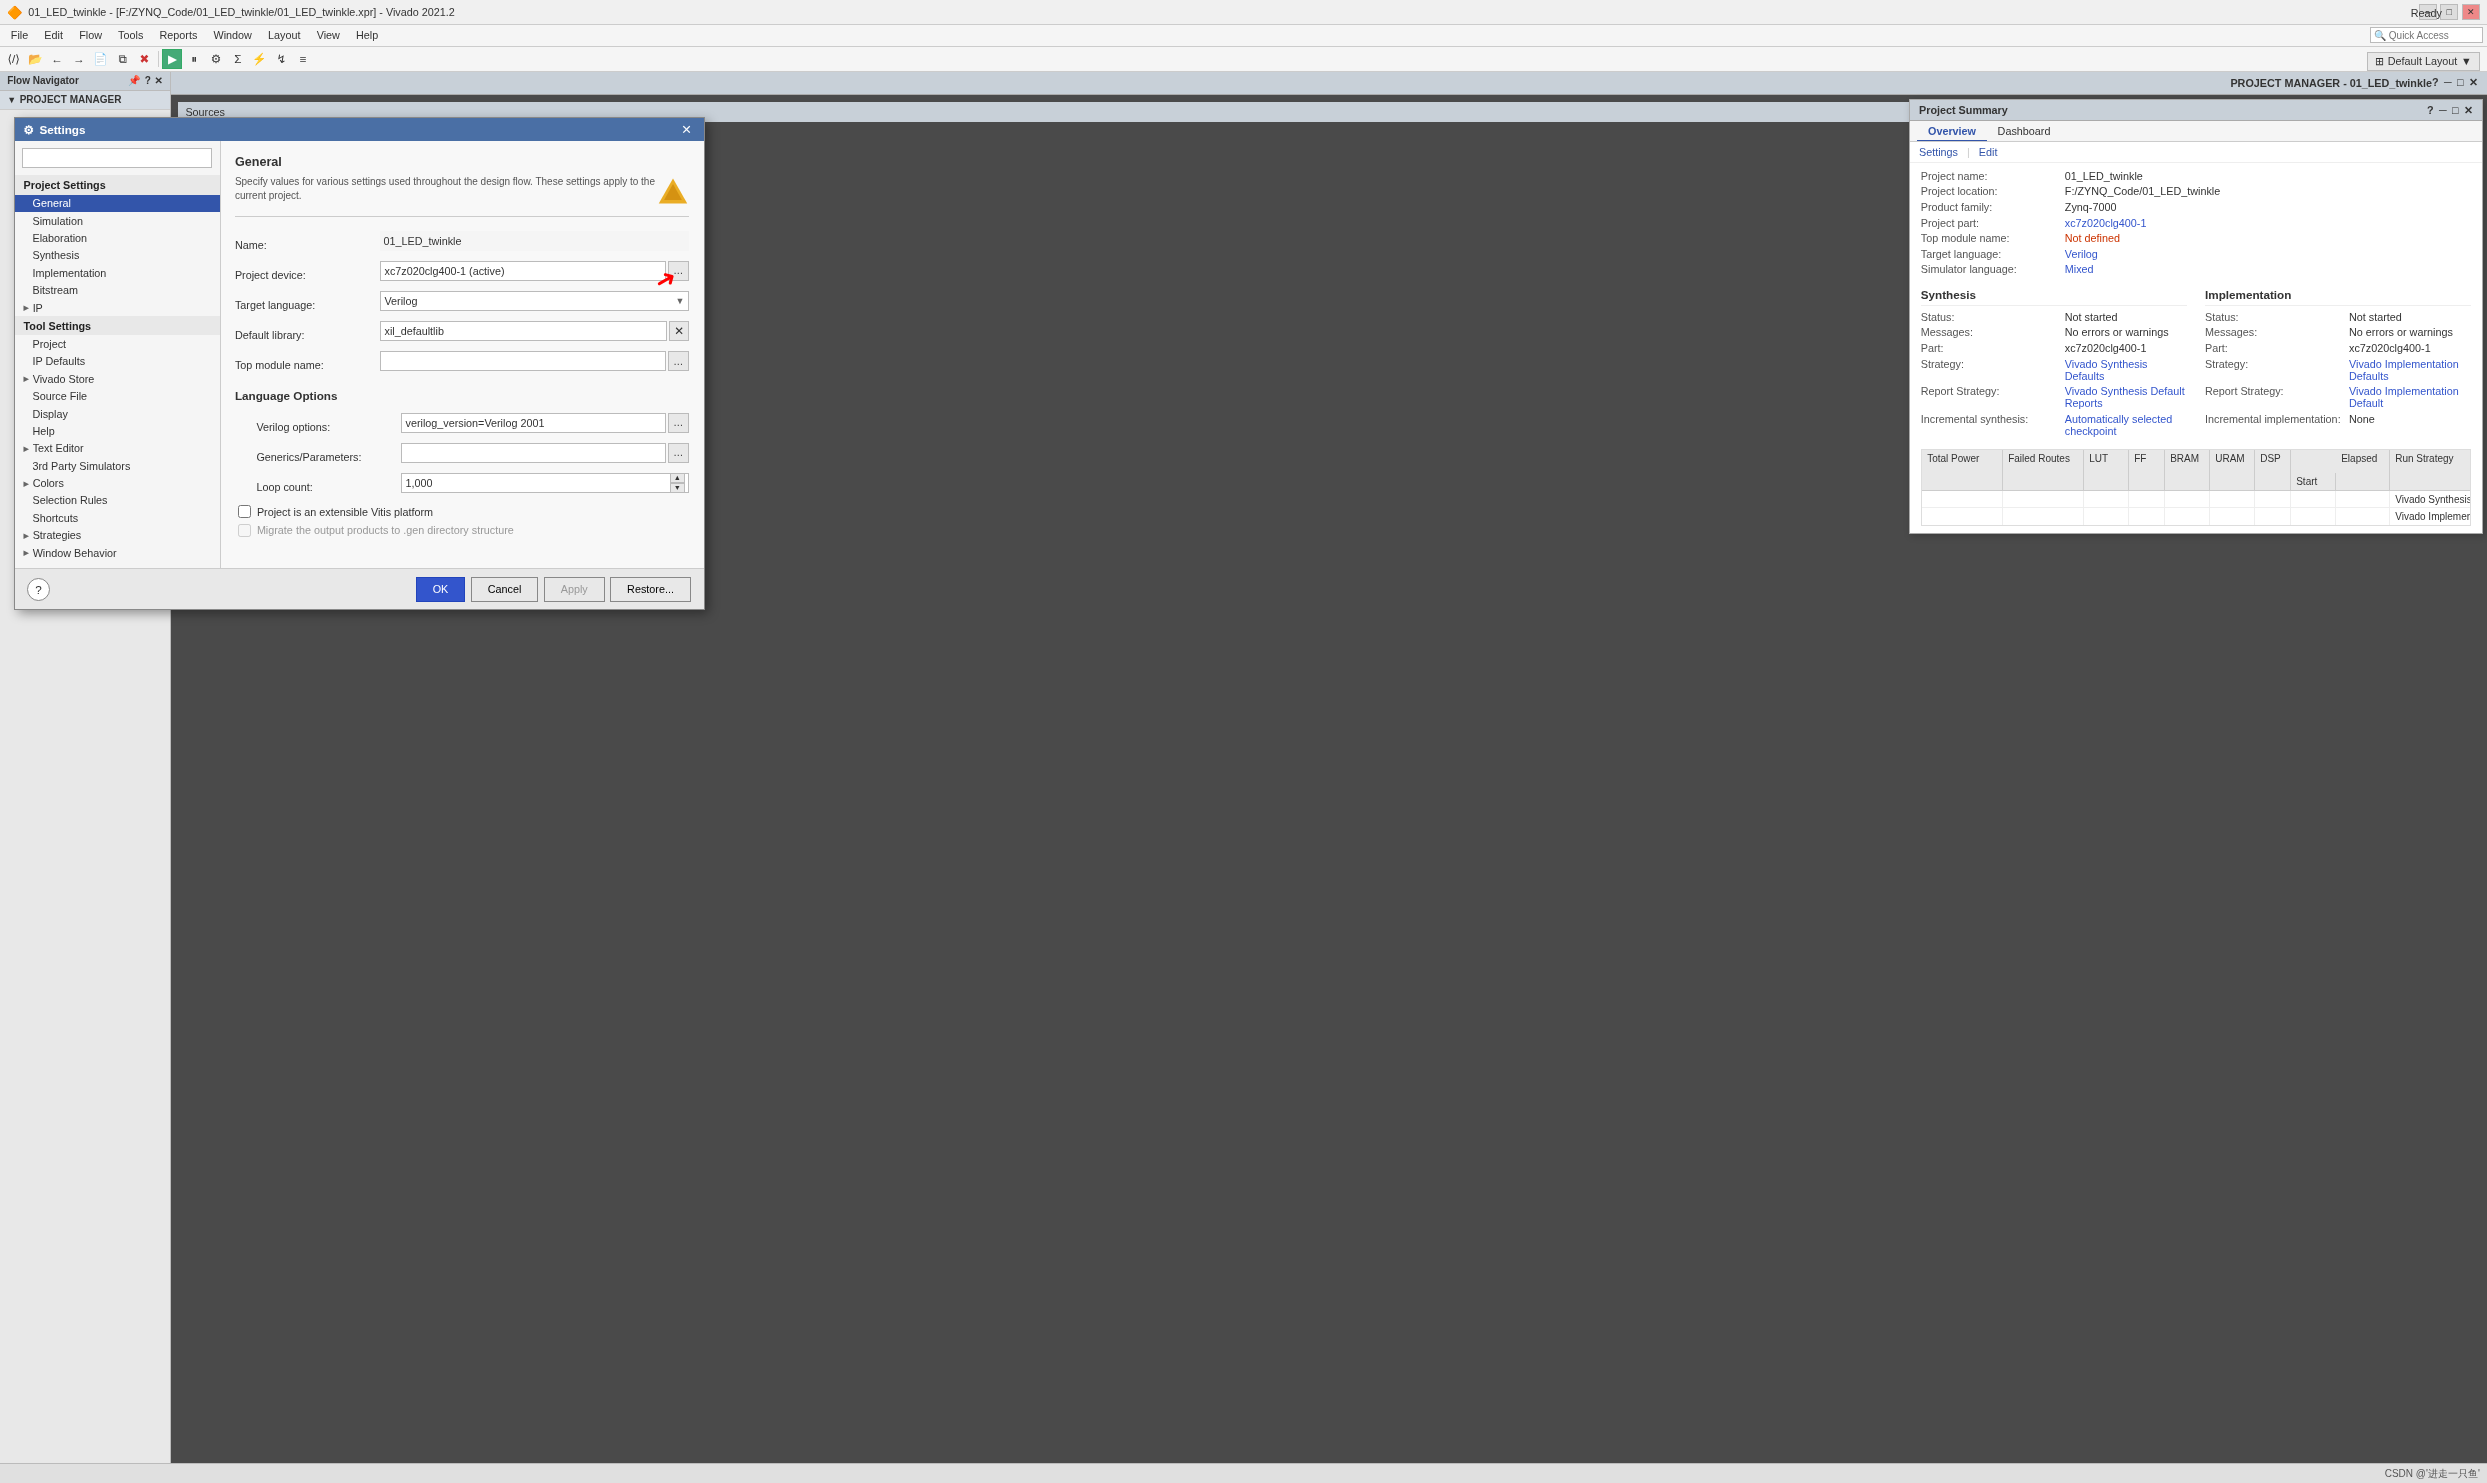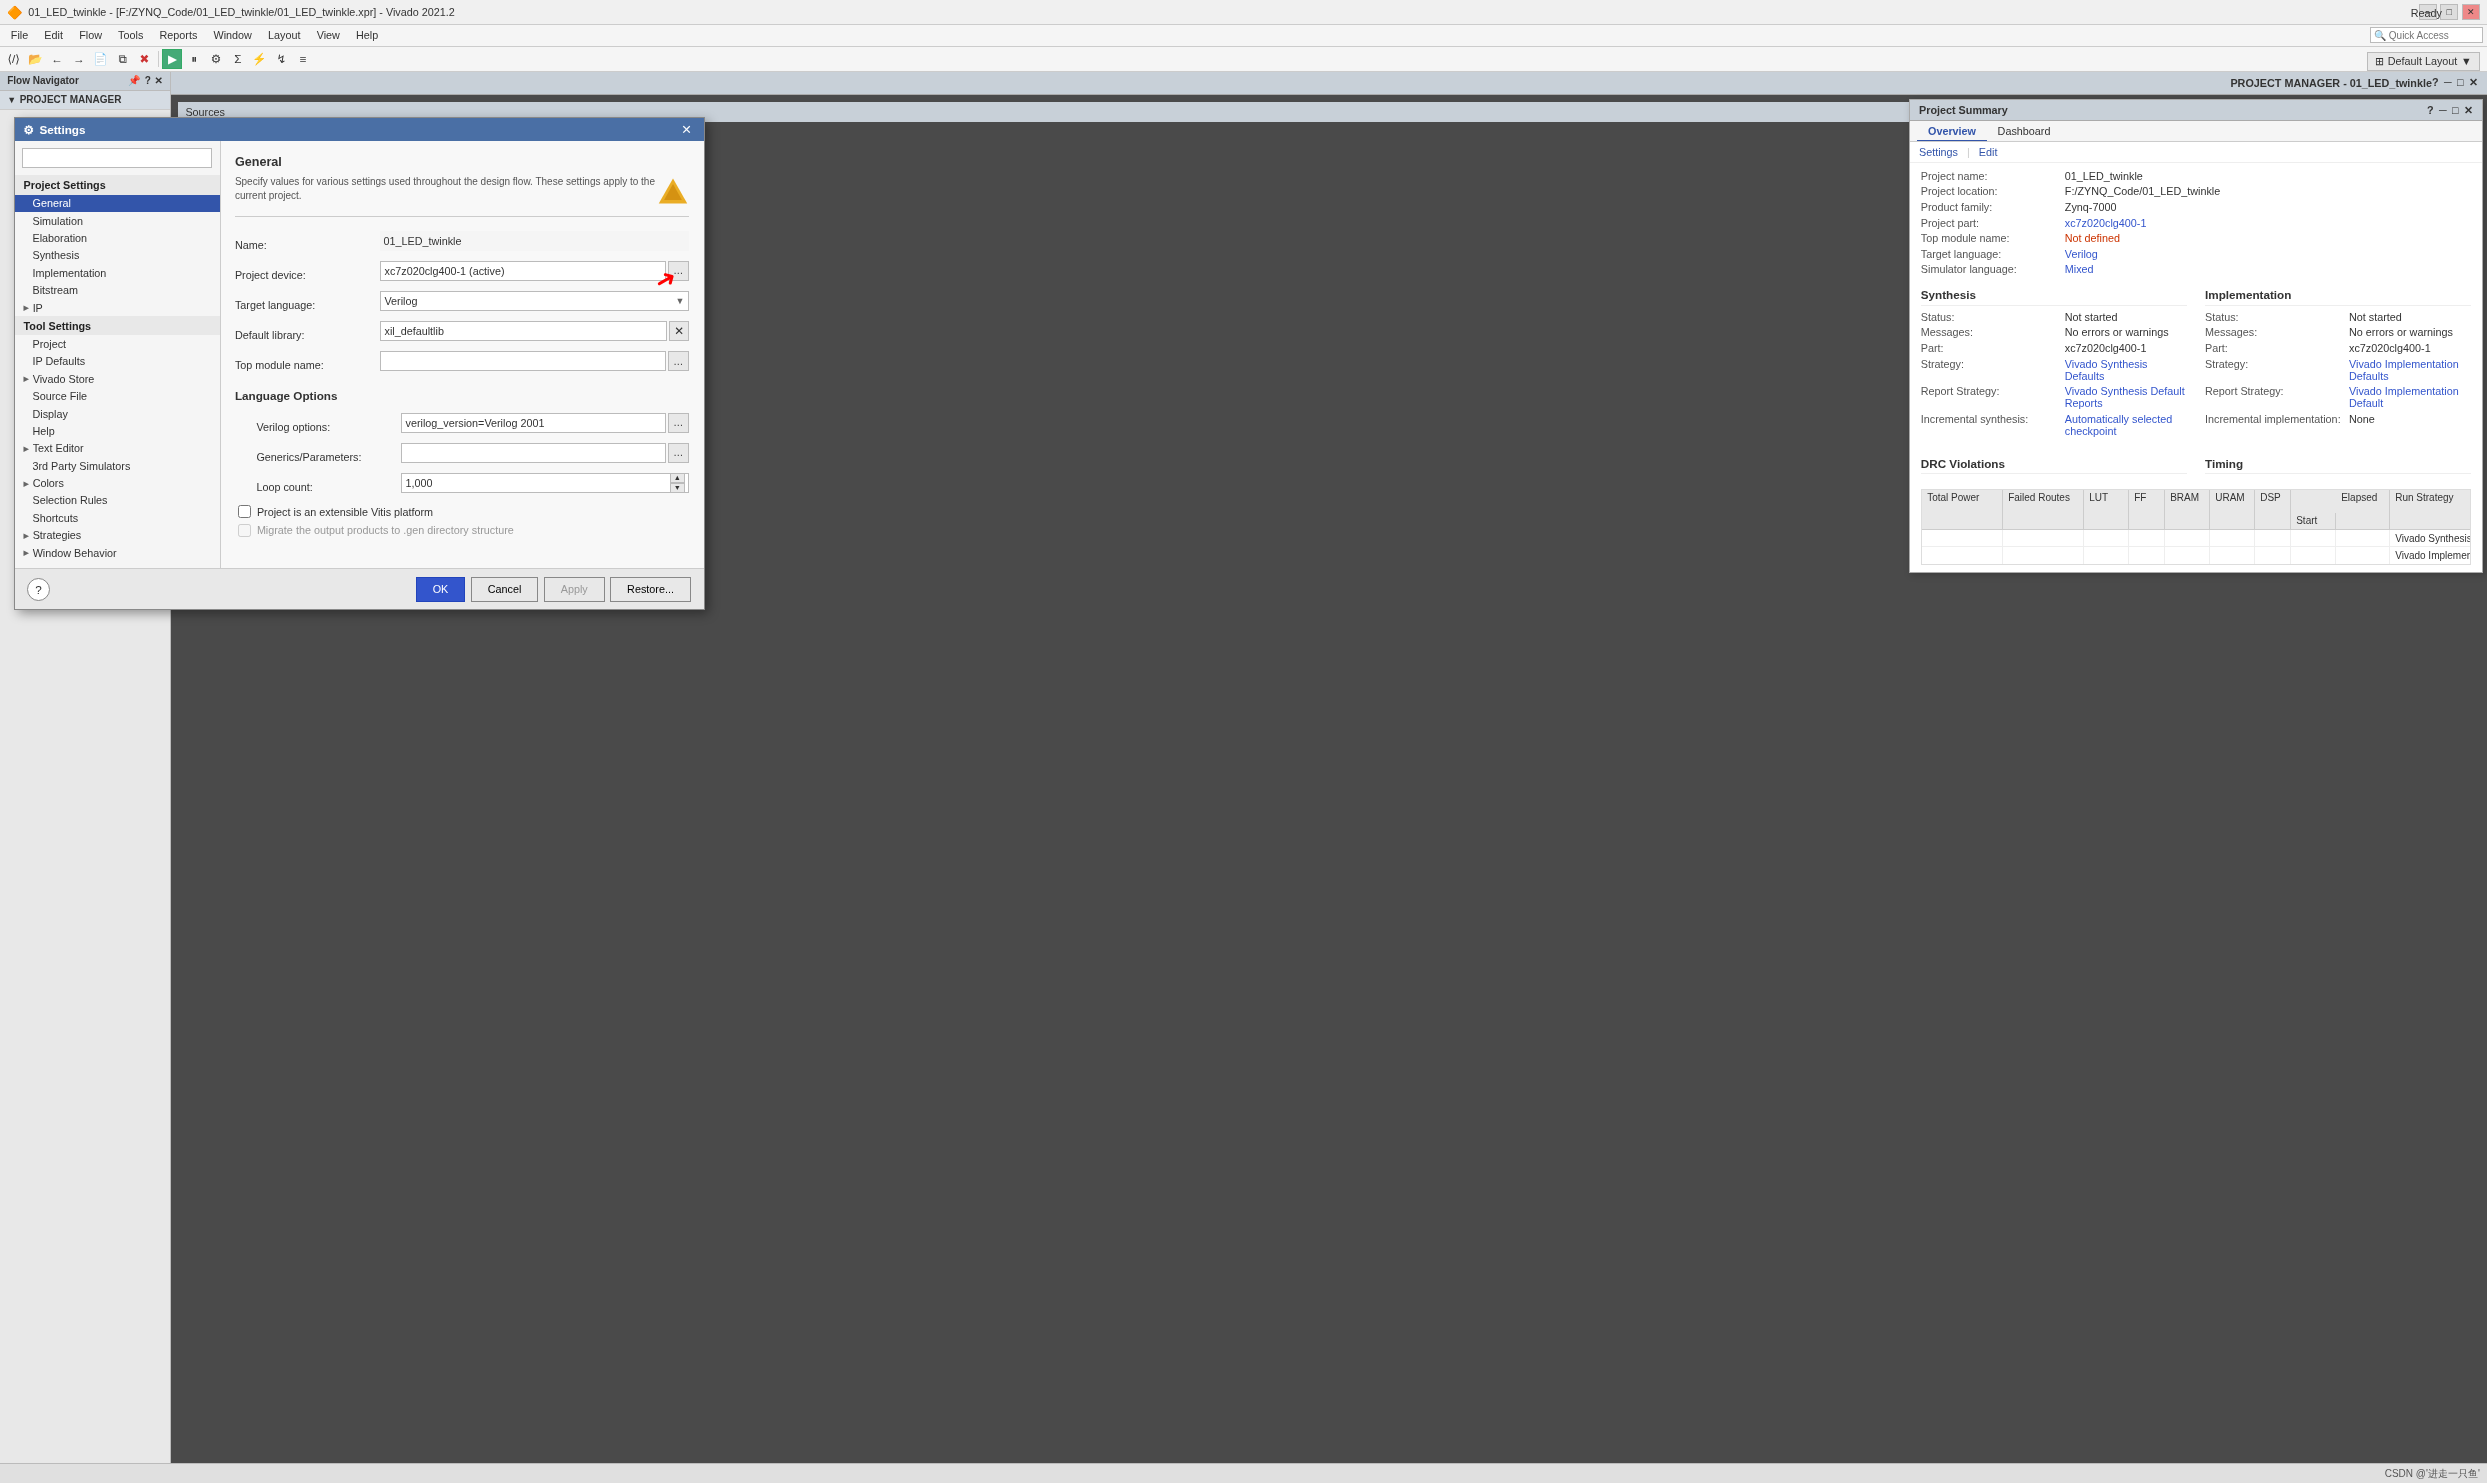--- a/index.html
+++ b/index.html
@@ -783,28 +783,20 @@
               <span class="summary-label">Report Strategy:</span>
               <span class="summary-value link">Vivado Implementation Default</span>
             </div>
             <div class="summary-row">
               <span class="summary-label">Incremental implementation:</span>
               <span class="summary-value link" style="color:#333;">None</span>
             </div>
           </div>
         </div>
 
-        <div class="summary-two-col" style="margin-top:7.2px;">
-          <div>
-            <div class="summary-section-header">DRC Violations</div>
-          </div>
-          <div>
-            <div class="summary-section-header">Timing</div>
-          </div>
-        </div>
 
         <div style="margin-top:9px;border:0.9px solid #ddd;overflow:hidden;">
           <div style="display:flex;background:#e8e8e8;border-bottom:0.9px solid #ccc;font-size:10px;">
             <div style="padding:2.7px 5.4px;width:81px;border-right:0.9px solid #ccc;">Total Power</div>
             <div style="padding:2.7px 5.4px;width:81px;border-right:0.9px solid #ccc;">Failed Routes</div>
             <div style="padding:2.7px 5.4px;width:45px;border-right:0.9px solid #ccc;">LUT</div>
             <div style="padding:2.7px 5.4px;width:36px;border-right:0.9px solid #ccc;">FF</div>
             <div style="padding:2.7px 5.4px;width:45px;border-right:0.9px solid #ccc;">BRAM</div>
             <div style="padding:2.7px 5.4px;width:45px;border-right:0.9px solid #ccc;">URAM</div>
             <div style="padding:2.7px 5.4px;width:36px;border-right:0.9px solid #ccc;">DSP</div>

